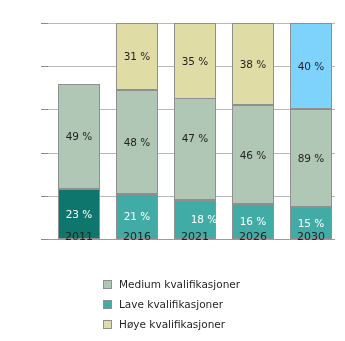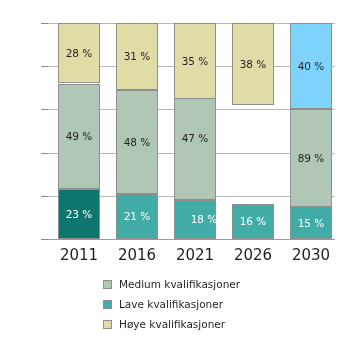--- a/index.html
+++ b/index.html
@@ -71,24 +71,24 @@
     line-height: 1;
     white-space: nowrap;
     pointer-events: none;
   }
   .seg.low  .seg-label { color: #ffffff; }
   .seg.med  .seg-label { color: #231f20; }
   .seg.high .seg-label { color: #231f20; }
 
   .xtick-label {
     position: absolute;
-    top: 246px;
+    top: 230px;
     width: 60px;
     text-align: center;
-    font-size: 15px;
+    font-size: 11px;
     color: #231f20;
     white-space: nowrap;
   }
 
   
   #legend {
     position: absolute;
     left: 103px;
     top: 274px;
   }
@@ -131,23 +131,20 @@
       <div class="tickmark" style="top: 43.2px;"></div>
       <div class="gridline" style="top: 0px;"></div>
       <div class="tickmark" style="top: 0px;"></div>
       <div class="bar-group" style="left: 10px;">
         <div class="seg low" style="height: 49.68px; bottom: 0px; background: #0f766e;">
           <span class="seg-label">23 %</span>
         </div>
         <div class="seg med" style="height: 105.84px; bottom: 49.68px; background: rgb(175, 199, 180);">
           <span class="seg-label">49 %</span>
         </div>
-        <div class="seg high" style="height: 60.48px; bottom: 155.52px; background: rgb(224, 220, 165);">
-          <span class="seg-label">28 %</span>
-        </div>
       </div>
       <div class="bar-group" style="left: 68px;">
         <div class="seg low" style="height: 45.36px; bottom: 0px; background: rgb(65, 172, 165); margin-top: 8px;">
           <span class="seg-label">21 %</span>
         </div>
         <div class="seg med" style="height: 103.68px; bottom: 45.36px; background: rgb(175, 199, 180);">
           <span class="seg-label">48 %</span>
         </div>
         <div class="seg high" style="height: 66.96px; bottom: 149.04px; background: rgb(224, 220, 165);">
           <span class="seg-label">31 %</span>
@@ -160,20 +157,23 @@
         <div class="seg med" style="height: 124px; bottom: 38.88px; background: rgb(175, 199, 180);">
           <span class="seg-label">47 %</span>
         </div>
         <div class="seg high" style="height: 75.6px; bottom: 140.4px; background: rgb(224, 220, 165);">
           <span class="seg-label">35 %</span>
         </div>
       </div>
       <div class="bar-group" style="left: 184px;">
         <div class="seg low" style="height: 34.56px; bottom: 0px; background: rgb(65, 172, 165);">
           <span class="seg-label">16 %</span>
+        </div>
+        <div class="seg med" style="height: 99.36px; bottom: 34.56px; background: rgb(175, 199, 180);">
+          <span class="seg-label">46 %</span>
         </div>
         <div class="seg high" style="height: 82.08px; bottom: 133.92px; background: rgb(224, 220, 165);">
           <span class="seg-label">38 %</span>
         </div>
       </div>
       <div class="bar-group" style="left: 242px;">
         <div class="seg low" style="height: 32.4px; bottom: 0px; background: rgb(65, 172, 165);">
           <span class="seg-label">15 %</span>
         </div>
         <div class="seg med" style="height: 97.2px; bottom: 32.4px; background: rgb(175, 199, 180);">

